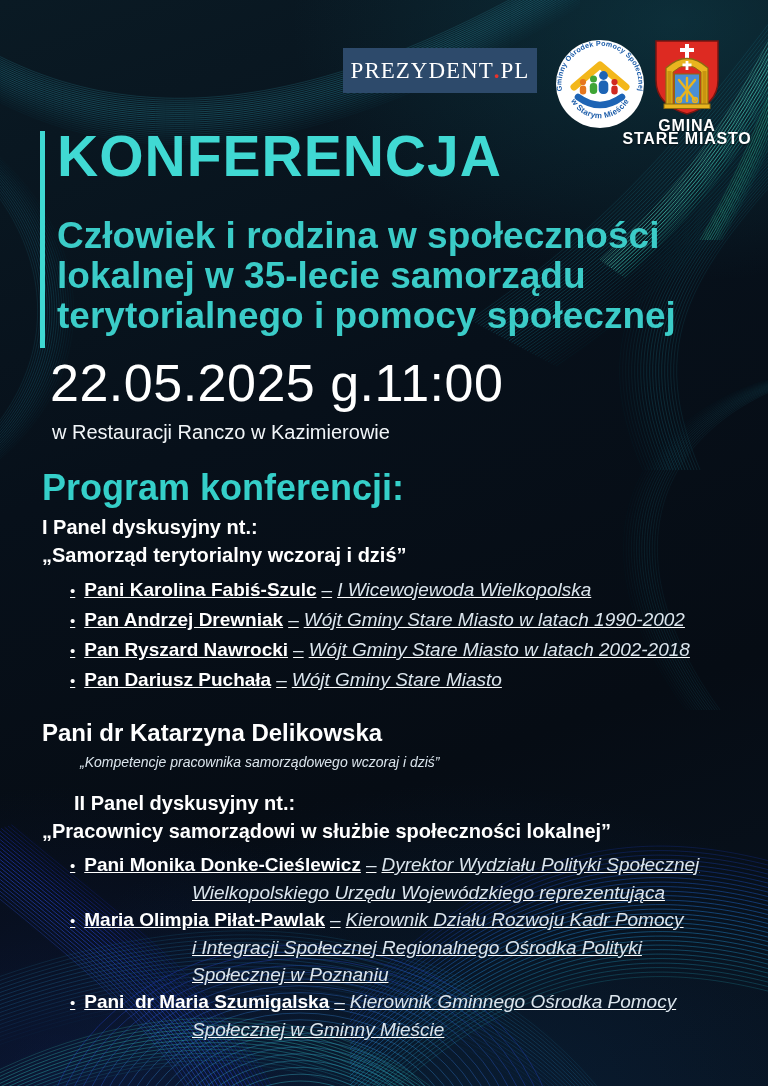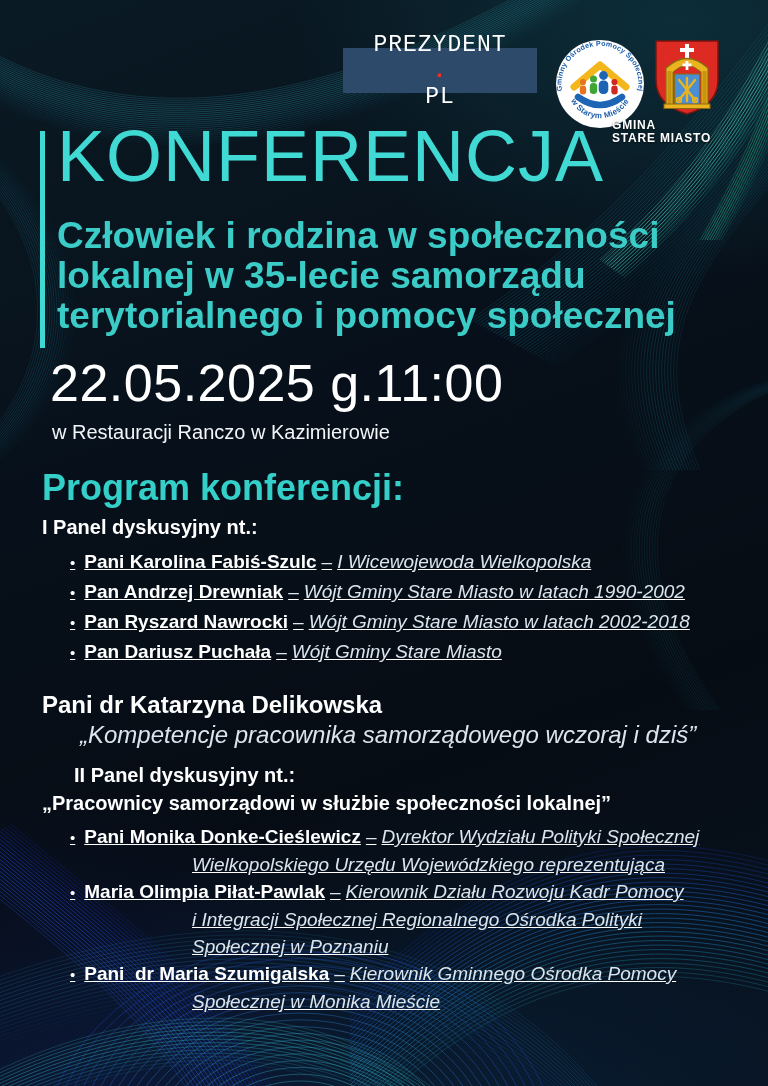--- a/index.html
+++ b/index.html
@@ -11,30 +11,30 @@
       radial-gradient(ellipse 560px 520px at 8% 102%, rgba(22,44,130,0.28), rgba(0,0,0,0) 62%),
       radial-gradient(ellipse 700px 500px at 60% 102%, rgba(14,60,110,0.25), rgba(0,0,0,0) 65%),
       linear-gradient(160deg,#0a1a24 0%,#07101a 38%,#060c14 68%,#081320 100%);
   }
   #waves{position:absolute;left:0;top:0;width:768px;height:1086px;pointer-events:none;}
   .layer{position:absolute;z-index:2;}
 
   
   .prezydent{left:343px;top:48px;width:194px;height:45px;background:#2d4a6b;
     display:flex;align-items:center;justify-content:center;
-    font-family:Liberation Mono, monospace;font-size:23px;color:#ffffff;letter-spacing:1px;flex-direction:column;}
+    font-family:Liberation Serif, serif;font-size:23px;color:#ffffff;letter-spacing:1px;}
   .prezydent .dot{color:#e8322c;font-weight:700;}
   .gops{left:555px;top:39px;}
   .crest{left:652px;top:38px;}
-  .crest-caption{left:612px;top:119px;width:150px;color:#ffffff;
-    font-size:12px;font-weight:700;letter-spacing:0.8px;line-height:13px;text-shadow:0 1px 2px rgba(0,0,0,0.6);}
+  .crest-caption{left:612px;top:119px;width:150px;text-align:center;color:#ffffff;
+    font-size:16px;font-weight:700;letter-spacing:0.8px;line-height:13px;text-shadow:0 1px 2px rgba(0,0,0,0.6);}
 
   
   .accent-bar{left:40px;top:131px;width:5px;height:217px;background:#3fd8d2;}
-  .title{left:57px;top:124px;margin:0;font-size:72px;line-height:64px;font-weight:400;
+  .title{left:57px;top:124px;margin:0;font-size:57px;line-height:64px;font-weight:700;
     color:#40d9d3;letter-spacing:1px;white-space:nowrap;text-align:center;}
   .subtitle{left:57px;top:216px;font-size:37px;line-height:40px;font-weight:600;
     color:#3bccc8;white-space:nowrap;}
 
   
   .datetime{left:50px;top:354px;font-size:52px;line-height:58px;font-weight:500;color:#ffffff;
     letter-spacing:0.5px;white-space:nowrap;}
   .venue{left:52px;top:420px;font-size:20px;line-height:24px;color:#f2f6f9;white-space:nowrap;}
 
   
@@ -44,21 +44,21 @@
   .panel-topic{font-size:20px;line-height:28px;font-weight:700;white-space:nowrap;}
   .speakers{margin-top:6px;text-decoration:underline;}
   .sp{padding-left:28px;line-height:29px;font-size:19px;white-space:nowrap;}
   .speakers2 .sp{line-height:27px;}
   .b{margin-right:9px;font-size:15px;color:#ffffff;}
   .nm{font-weight:700;white-space:pre;}
   .dash{margin:0 5px;color:#dce6ee;}
   .rl{font-style:italic;color:#dbe5ed;font-weight:400;}
   .cont{margin-left:150px;line-height:27px;font-size:19px;font-style:italic;color:#dbe5ed;white-space:nowrap;}
   .kn-name{margin-top:24px;font-size:24px;line-height:28px;font-weight:700;white-space:nowrap;}
-  .kn-topic{margin-left:38px;margin-top:1px;font-size:24px;line-height:29px;font-style:italic;color:#dbe5ed;white-space:nowrap;}
+  .kn-topic{margin-left:38px;margin-top:1px;font-size:14px;line-height:29px;font-style:italic;color:#dbe5ed;white-space:nowrap;}
   .panel2-gap{margin-top:12px;margin-left:32px;}
   .speakers2{margin-top:6px;text-decoration:underline;}
 </style>
 </head>
 <body>
 
 <div class="poster">
   <svg id="waves" viewBox="0 0 768 1086">
       <path d="M -60 20 C 120 150, 330 110, 580 -40" transform="translate(0,0)" stroke="rgb(47,156,176)" stroke-opacity="0.225" stroke-width="1" fill="none"></path>
       <path d="M -60 20 C 120 150, 330 110, 580 -40" transform="translate(0,2)" stroke="rgb(46,152,171)" stroke-opacity="0.262" stroke-width="1" fill="none"></path>
@@ -371,20 +371,21 @@
     <div>terytorialnego i pomocy społecznej</div>
   </div>
 
   <div class="layer datetime">22.05.2025 g.11:00</div>
   <div class="layer venue">w Restauracji Ranczo w Kazimierowie</div>
 
   <section class="layer program">
     <h2>Program konferencji:</h2>
 
     <div class="panel-label">I Panel dyskusyjny nt.:</div>
+    <div class="panel-topic">„Samorząd terytorialny wczoraj i dziś”</div>
 
     <div class="speakers">
       <div class="sp">
         <span class="b">•</span><span class="nm">Pani Karolina Fabiś-Szulc</span><span class="dash">–</span><span class="rl">I Wicewojewoda Wielkopolska</span>
       </div>
       <div class="sp">
         <span class="b">•</span><span class="nm">Pan Andrzej Drewniak</span><span class="dash">–</span><span class="rl">Wójt Gminy Stare Miasto w latach 1990-2002</span>
       </div>
       <div class="sp">
         <span class="b">•</span><span class="nm">Pan Ryszard Nawrocki</span><span class="dash">–</span><span class="rl">Wójt Gminy Stare Miasto w latach 2002-2018</span>
@@ -408,16 +409,16 @@
 
       <div class="sp">
         <span class="b">•</span><span class="nm">Maria Olimpia Piłat-Pawlak</span><span class="dash">–</span><span class="rl">Kierownik Działu Rozwoju Kadr Pomocy</span>
       </div>
       <div class="cont">i Integracji Społecznej Regionalnego Ośrodka Polityki</div>
       <div class="cont">Społecznej w Poznaniu</div>
 
       <div class="sp">
         <span class="b">•</span><span class="nm">Pani  dr Maria Szumigalska</span><span class="dash">–</span><span class="rl">Kierownik Gminnego Ośrodka Pomocy</span>
       </div>
-      <div class="cont">Społecznej w Monika Mieście</div>
+      <div class="cont">Społecznej w Gminny Mieście</div>
     </div>
   </section>
 </div>
 
 </body></html>

